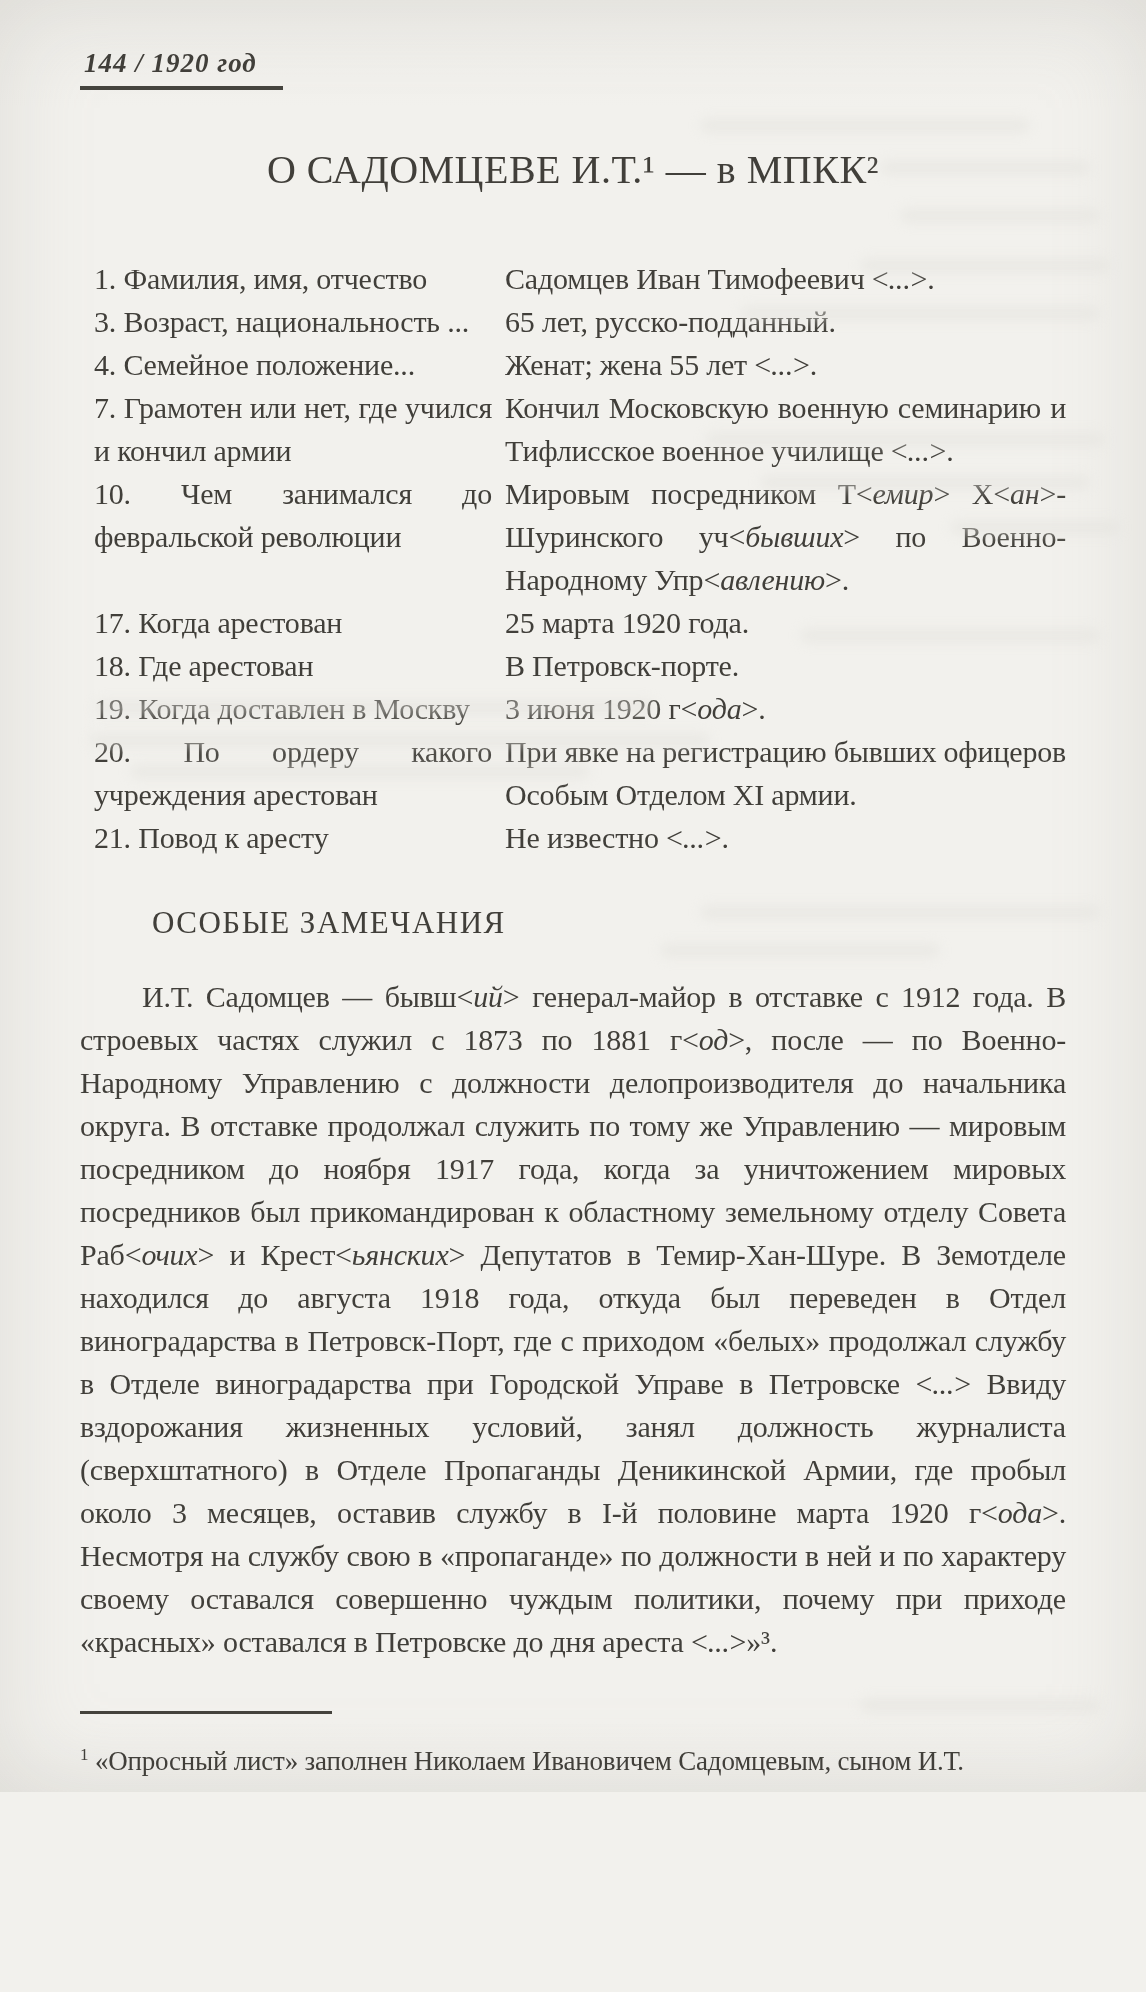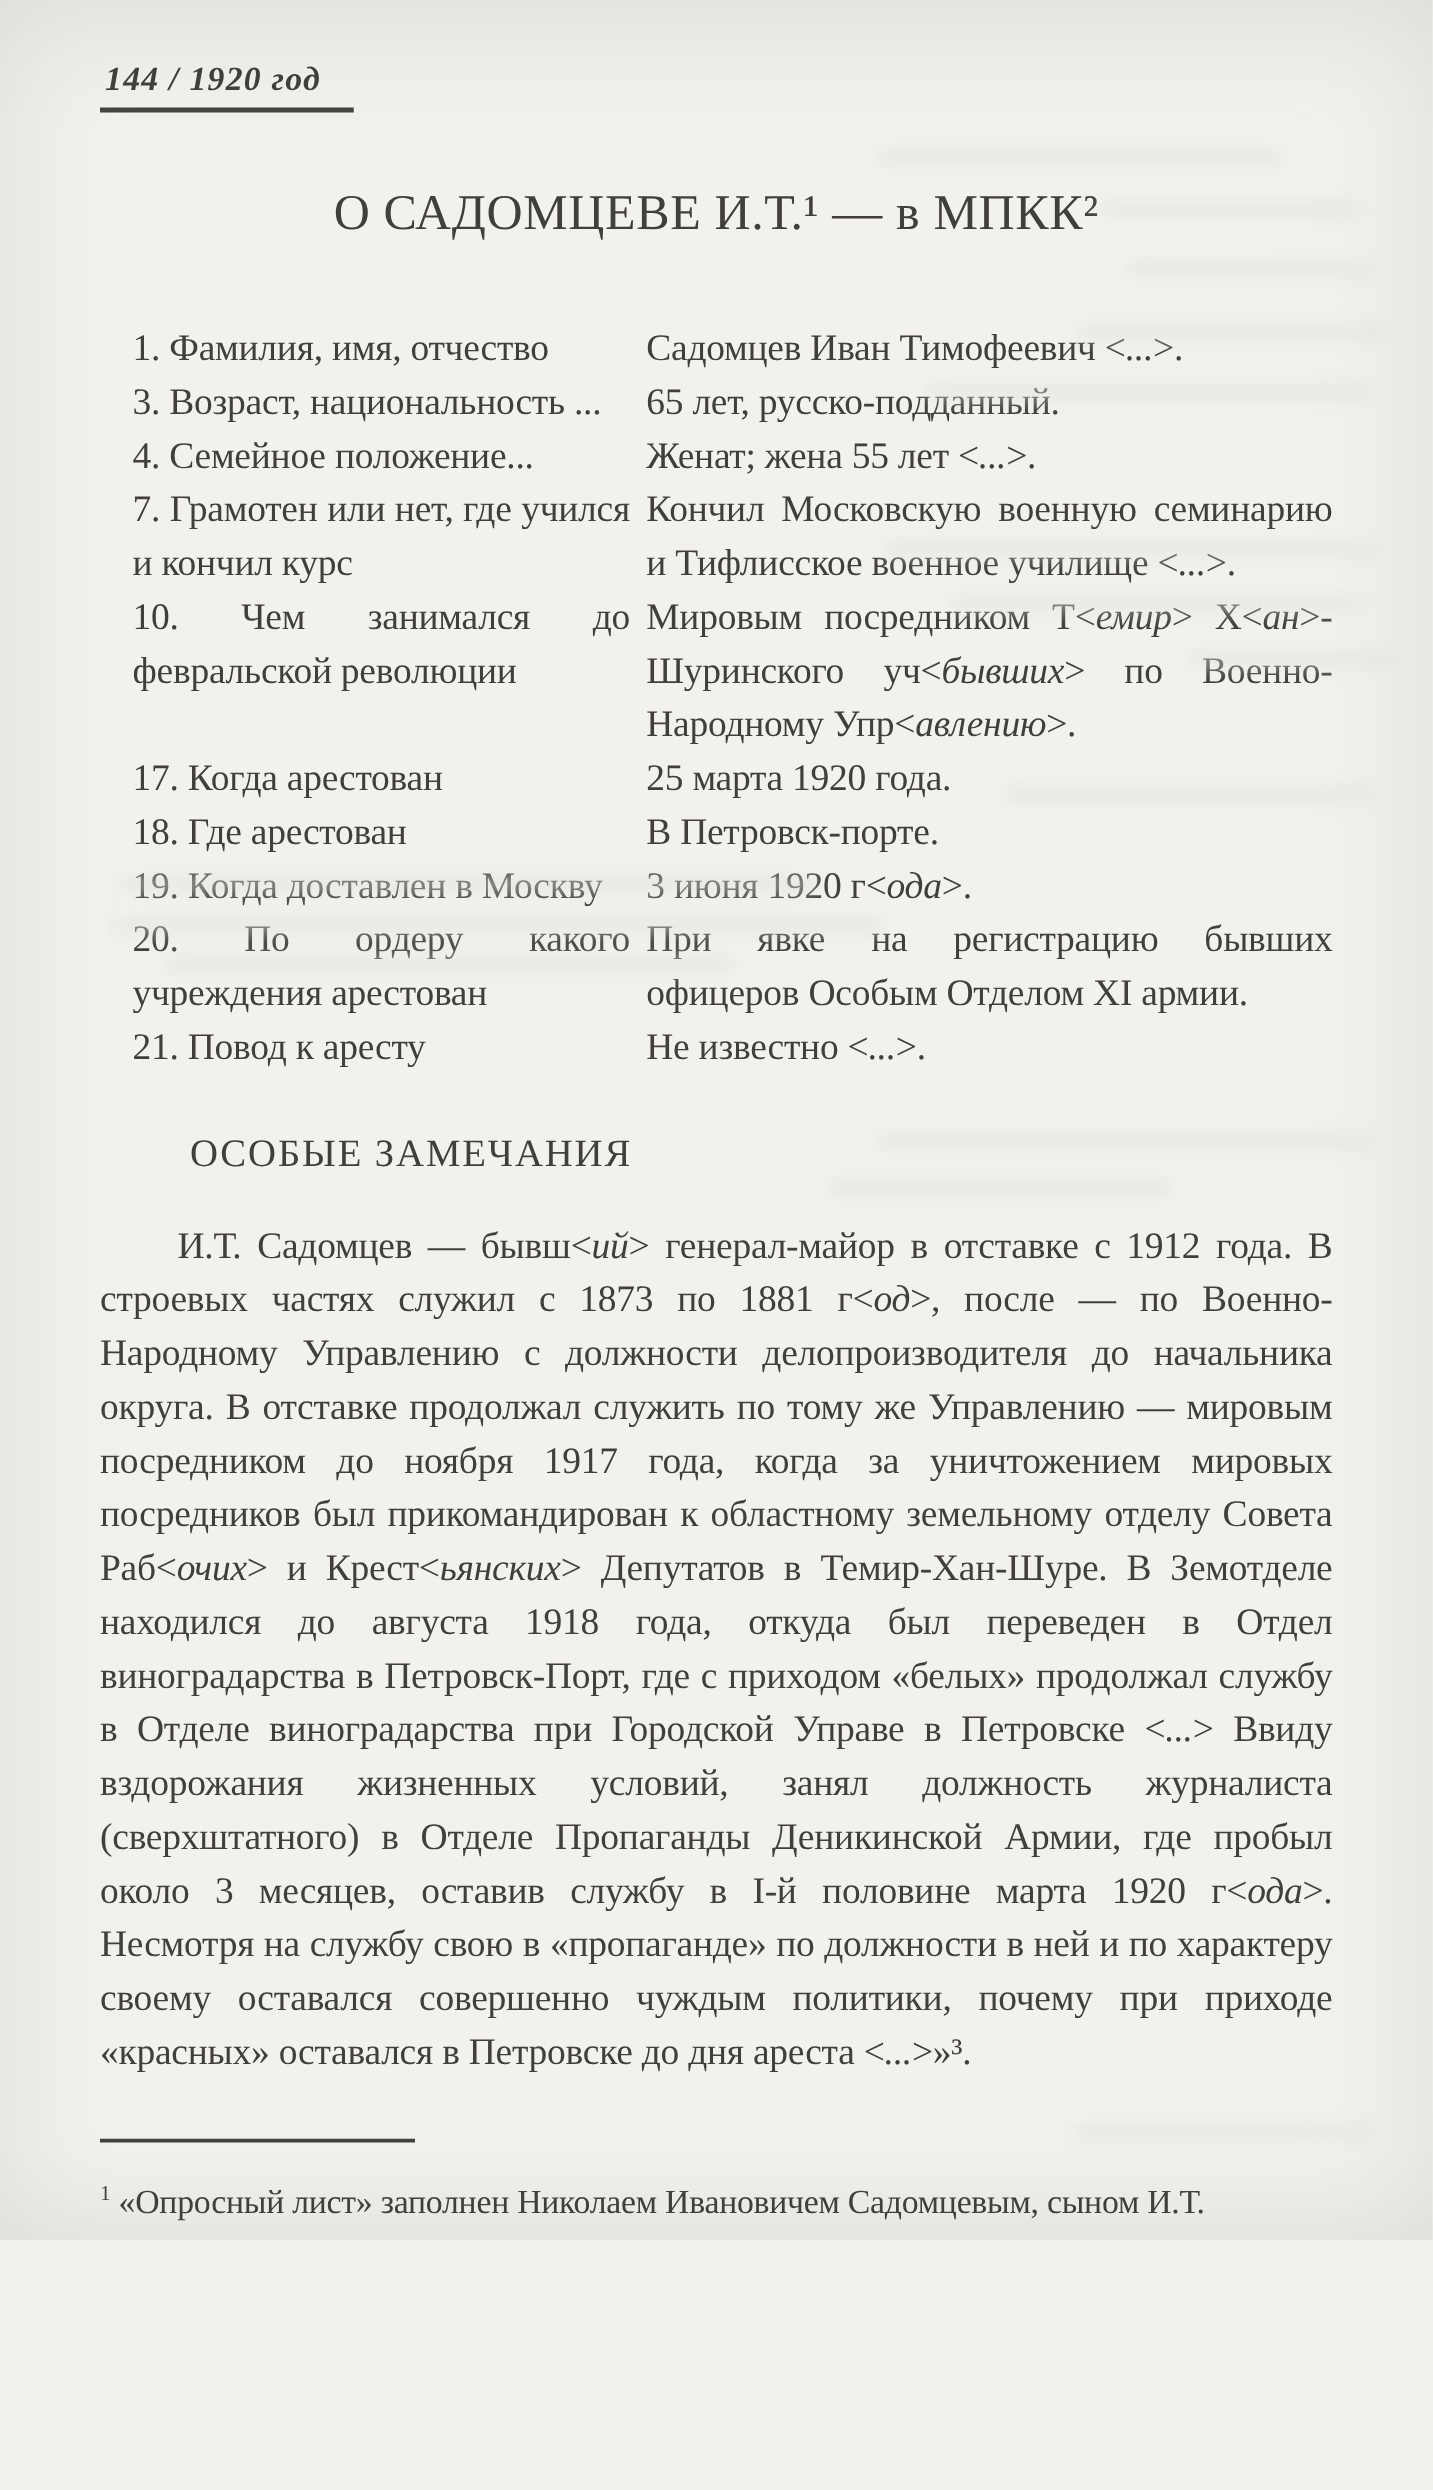--- a/index.html
+++ b/index.html
@@ -32,21 +32,21 @@
     margin:56px 0 0 0;
     text-align:center;
     font-size:40px;font-weight:normal;
     letter-spacing:.5px;
   }
   .qa{
     margin:64px 0 0 14px;
     font-size:30px;line-height:43px;
     letter-spacing:-.2px;
   }
-  .qa-row{display:flex;margin-left:12px;}
+  .qa-row{display:flex;}
   .qa-q{flex:0 0 398px;margin-right:13px;text-align:justify;}
   .qa-a{flex:1;text-align:justify;}
   .remarks-heading{
     margin:46px 0 0 72px;
     font-size:31px;font-weight:normal;
     letter-spacing:1.5px;
   }
   .remarks{
     margin:34px 0 0 0;
     font-size:30px;line-height:43px;
@@ -104,21 +104,21 @@
     </div>
     <div class="qa-row">
       <div class="qa-q"><span>3.</span> <span>Возраст, национальность ...</span></div>
       <div class="qa-a">65 лет, русско-подданный.</div>
     </div>
     <div class="qa-row">
       <div class="qa-q"><span>4.</span> <span>Семейное положение...</span></div>
       <div class="qa-a">Женат; жена 55 лет &lt;<i>...</i>&gt;.</div>
     </div>
     <div class="qa-row">
-      <div class="qa-q"><span>7.</span> <span>Грамотен или нет, где учился и кончил курс</span></div>
+      <div class="qa-q"><span>7.</span> <span>Грамотен или нет, где учился и кончил армии</span></div>
       <div class="qa-a">Кончил Московскую военную семинарию и Тифлисское военное училище &lt;<i>...</i>&gt;.</div>
     </div>
     <div class="qa-row">
       <div class="qa-q"><span>10.</span> <span>Чем занимался до февральской революции</span></div>
       <div class="qa-a">Мировым посредником Т&lt;<i>емир</i>&gt; Х&lt;<i>ан</i>&gt;-Шуринского уч&lt;<i>бывших</i>&gt; по Военно-Народному Упр&lt;<i>авлению</i>&gt;.</div>
     </div>
     <div class="qa-row">
       <div class="qa-q"><span>17.</span> <span>Когда арестован</span></div>
       <div class="qa-a">25 марта 1920 года.</div>
     </div>

